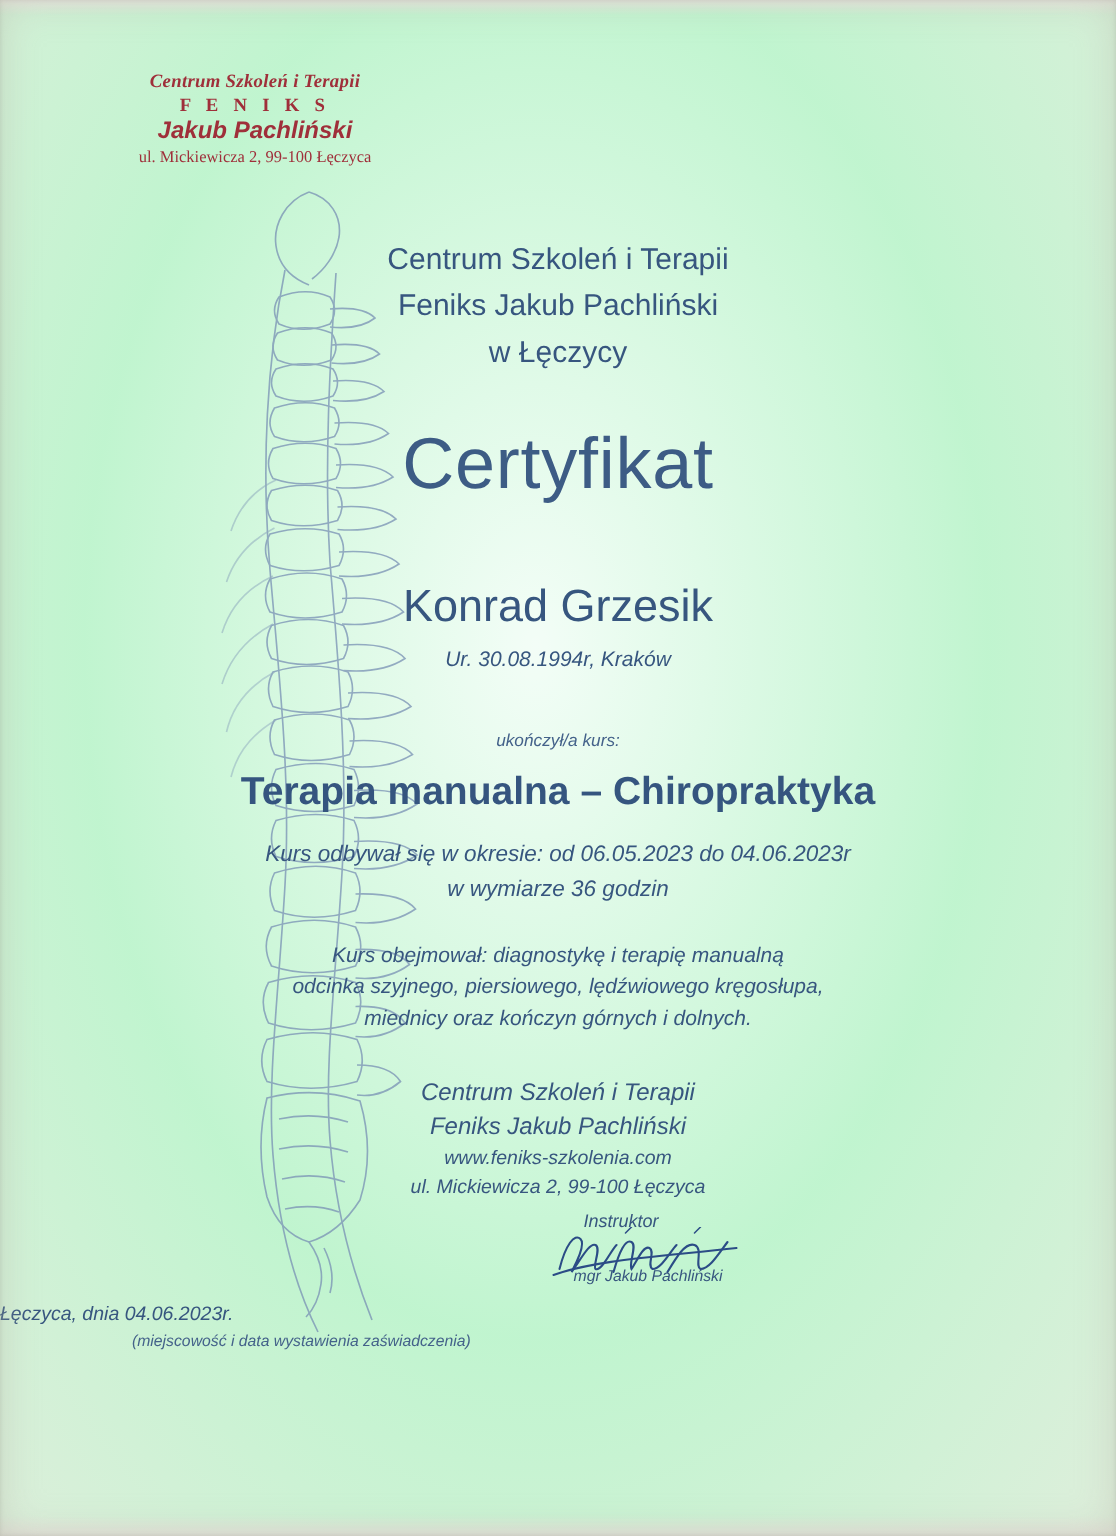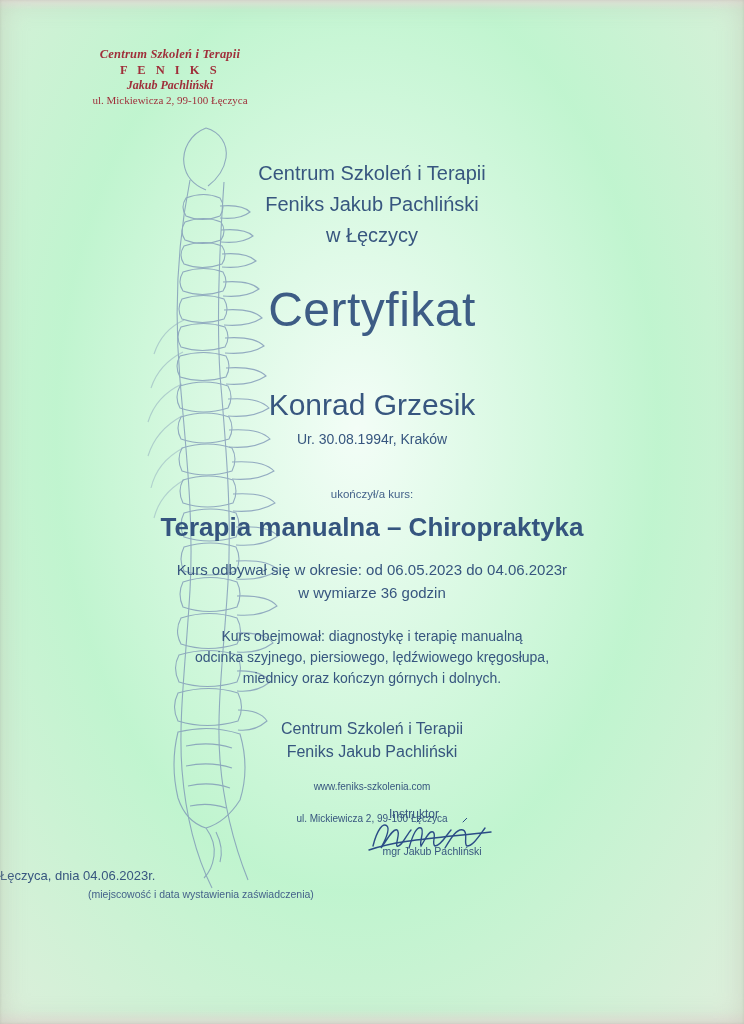--- a/index.html
+++ b/index.html
@@ -62,24 +62,24 @@
     font-size: 12.5px;
     letter-spacing: 0.2px;
   }
   .letterhead .lh2 {
     font-family: "Liberation Serif", serif;
     font-weight: bold;
     font-size: 12.5px;
     letter-spacing: 3.5px;
   }
   .letterhead .lh3 {
-    font-family: Liberation Serif, serif;
+    font-family: Liberation Sans, sans-serif;
     font-weight: bold;
     font-style: italic;
-    font-size: 12px;
+    font-size: 16px;
   }
   .letterhead .lh4 {
     font-family: "Liberation Serif", serif;
     font-size: 11px;
   }
 
   
   .spine {
     position: absolute;
     left: 120px;
@@ -161,22 +161,21 @@
   }
   .program {
     position: absolute;
     top: 717px;
     left: 0; right: 0;
     font-size: 16px;
     line-height: 1.45;
     color: #37567f;
   }
   .program .small {
-    font-size: 10px;
-    margin-top: 17px;
+    font-size: 13px;
   }
   .instructor-label {
     position: absolute;
     top: 807px;
     left: 0; right: 0;
     font-size: 12px;
     color: #37567f;
     text-align: center;
     padding-left: 84px;
   }
@@ -204,21 +203,21 @@
     color: #37567f;
   }
   .place-date-note {
     position: absolute;
     top: 888px;
     left: 0; right: 0;
     font-size: 10.5px;
     color: #44628a;
     padding-left: 88px;
   }
-  .italic { }
+  .italic { font-style: italic; }
 </style>
 </head>
 <body>
 
 <div class="page">
 
   <div class="paper-tint"></div>
   <div class="top-strip"></div>
   <div class="bottom-strip"></div>
 

